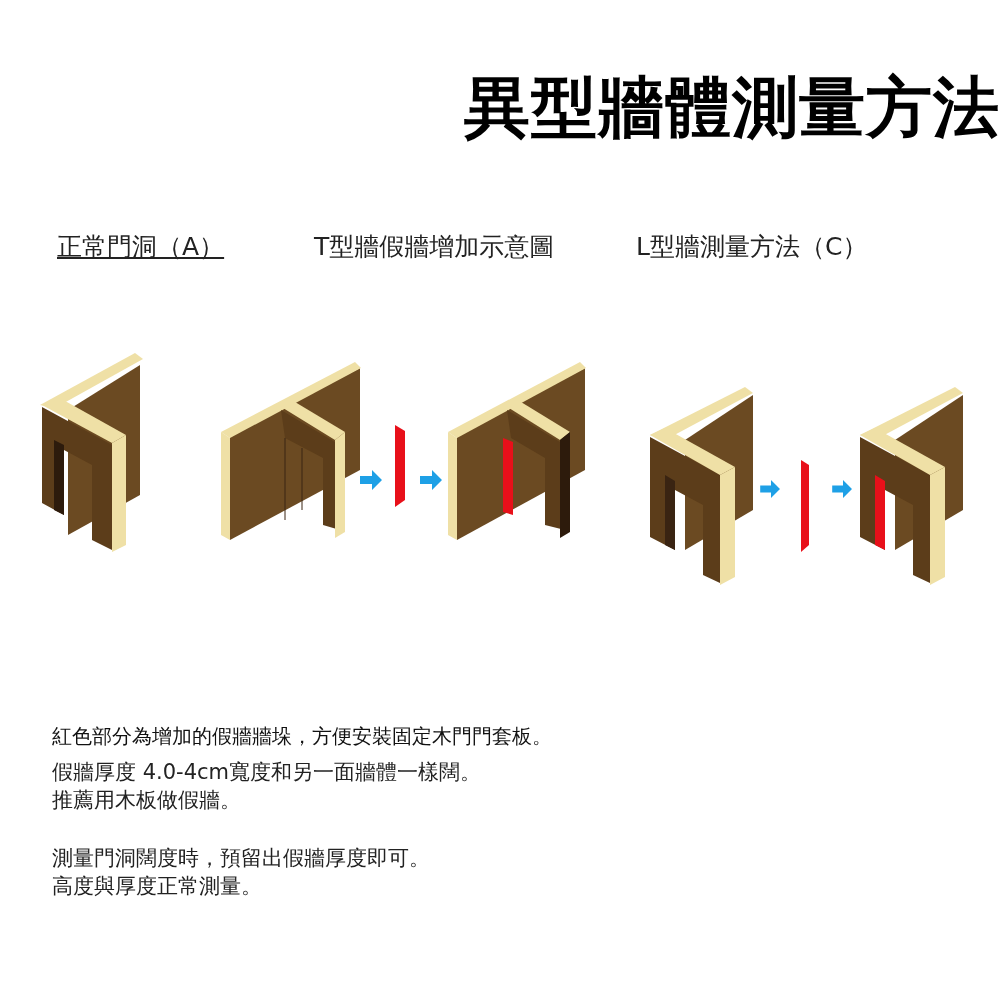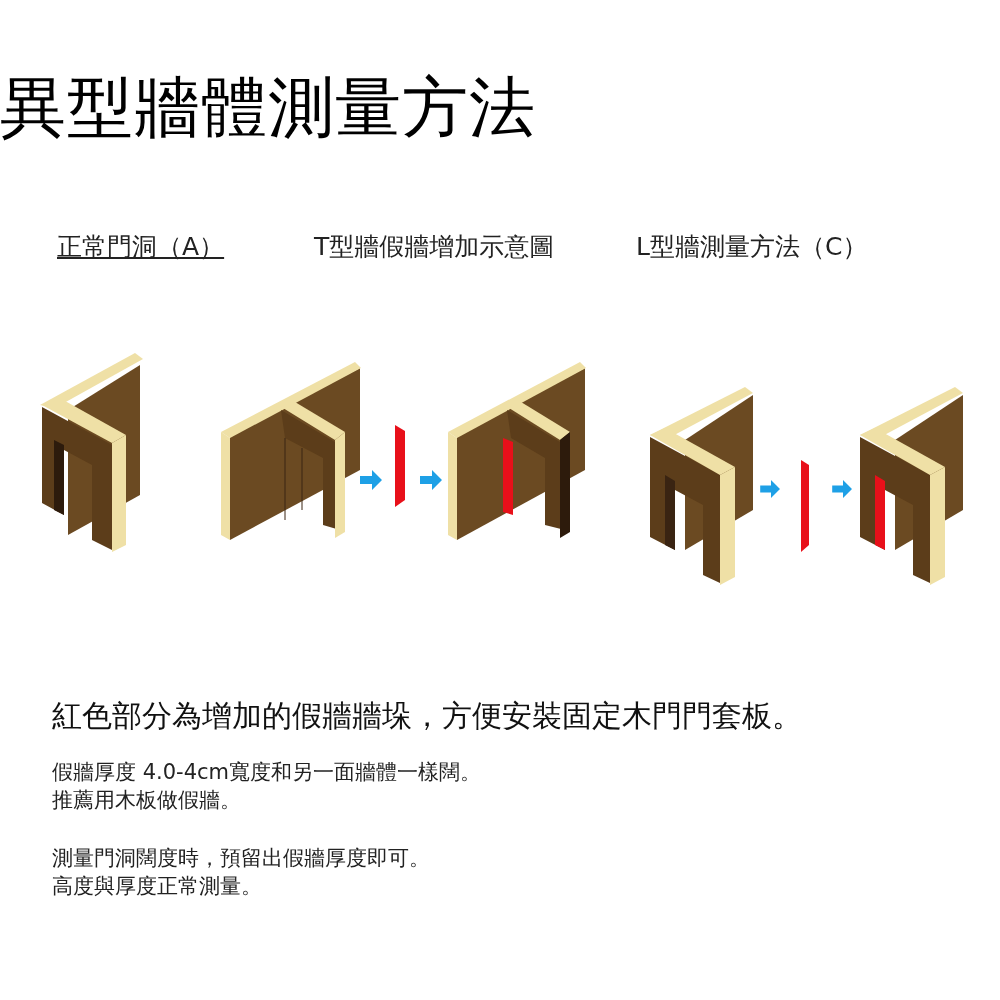--- a/index.html
+++ b/index.html
@@ -1,25 +1,25 @@
 <!DOCTYPE html>
 <html><head>
 <meta charset="utf-8">
 <style>
   html, body { margin:0; padding:0; background:#ffffff; }
   body { width:1000px; height:1000px; position:relative; overflow:hidden;
          font-family:"DejaVu Sans", "Liberation Sans", sans-serif; color:#111; }
-  .title { position:absolute; left:0; width:1000px; top:68px; text-align:left;
-           font-size:66px; font-weight:400; letter-spacing:1px; line-height:80px; color:#000; }
+  .title { position:absolute; left:0; width:1000px; top:68px; text-align:right;
+           font-size:66px; font-weight:700; letter-spacing:1px; line-height:80px; color:#000; }
   .label { position:absolute; font-size:25px; line-height:34px; color:#222; white-space:nowrap; }
   .lbl-a { left:57px; top:230px;text-decoration:underline; }
   .lbl-b { left:314px; top:230px; }
   .lbl-c { left:636px; top:230px;text-align:right; }
   .diagram { position:absolute; }
-  .note-main { position:absolute; left:52px; top:694px; font-size:30px; line-height:44px; color:#111; white-space:nowrap; }
+  .note-main { position:absolute; left:52px; top:714px; font-size:20px; line-height:44px; color:#111; white-space:nowrap; }
   .note { position:absolute; left:52px; font-size:21px; line-height:28px; color:#222; white-space:nowrap; }
   .n1 { top:758px; } .n2 { top:786px; } .n3 { top:844px; } .n4 { top:872px; }
 </style>
 </head>
 <body>
 
 <div class="title">異型牆體測量方法</div>
 
 <div class="label lbl-a">
   <div>正常門洞（A）</div>

